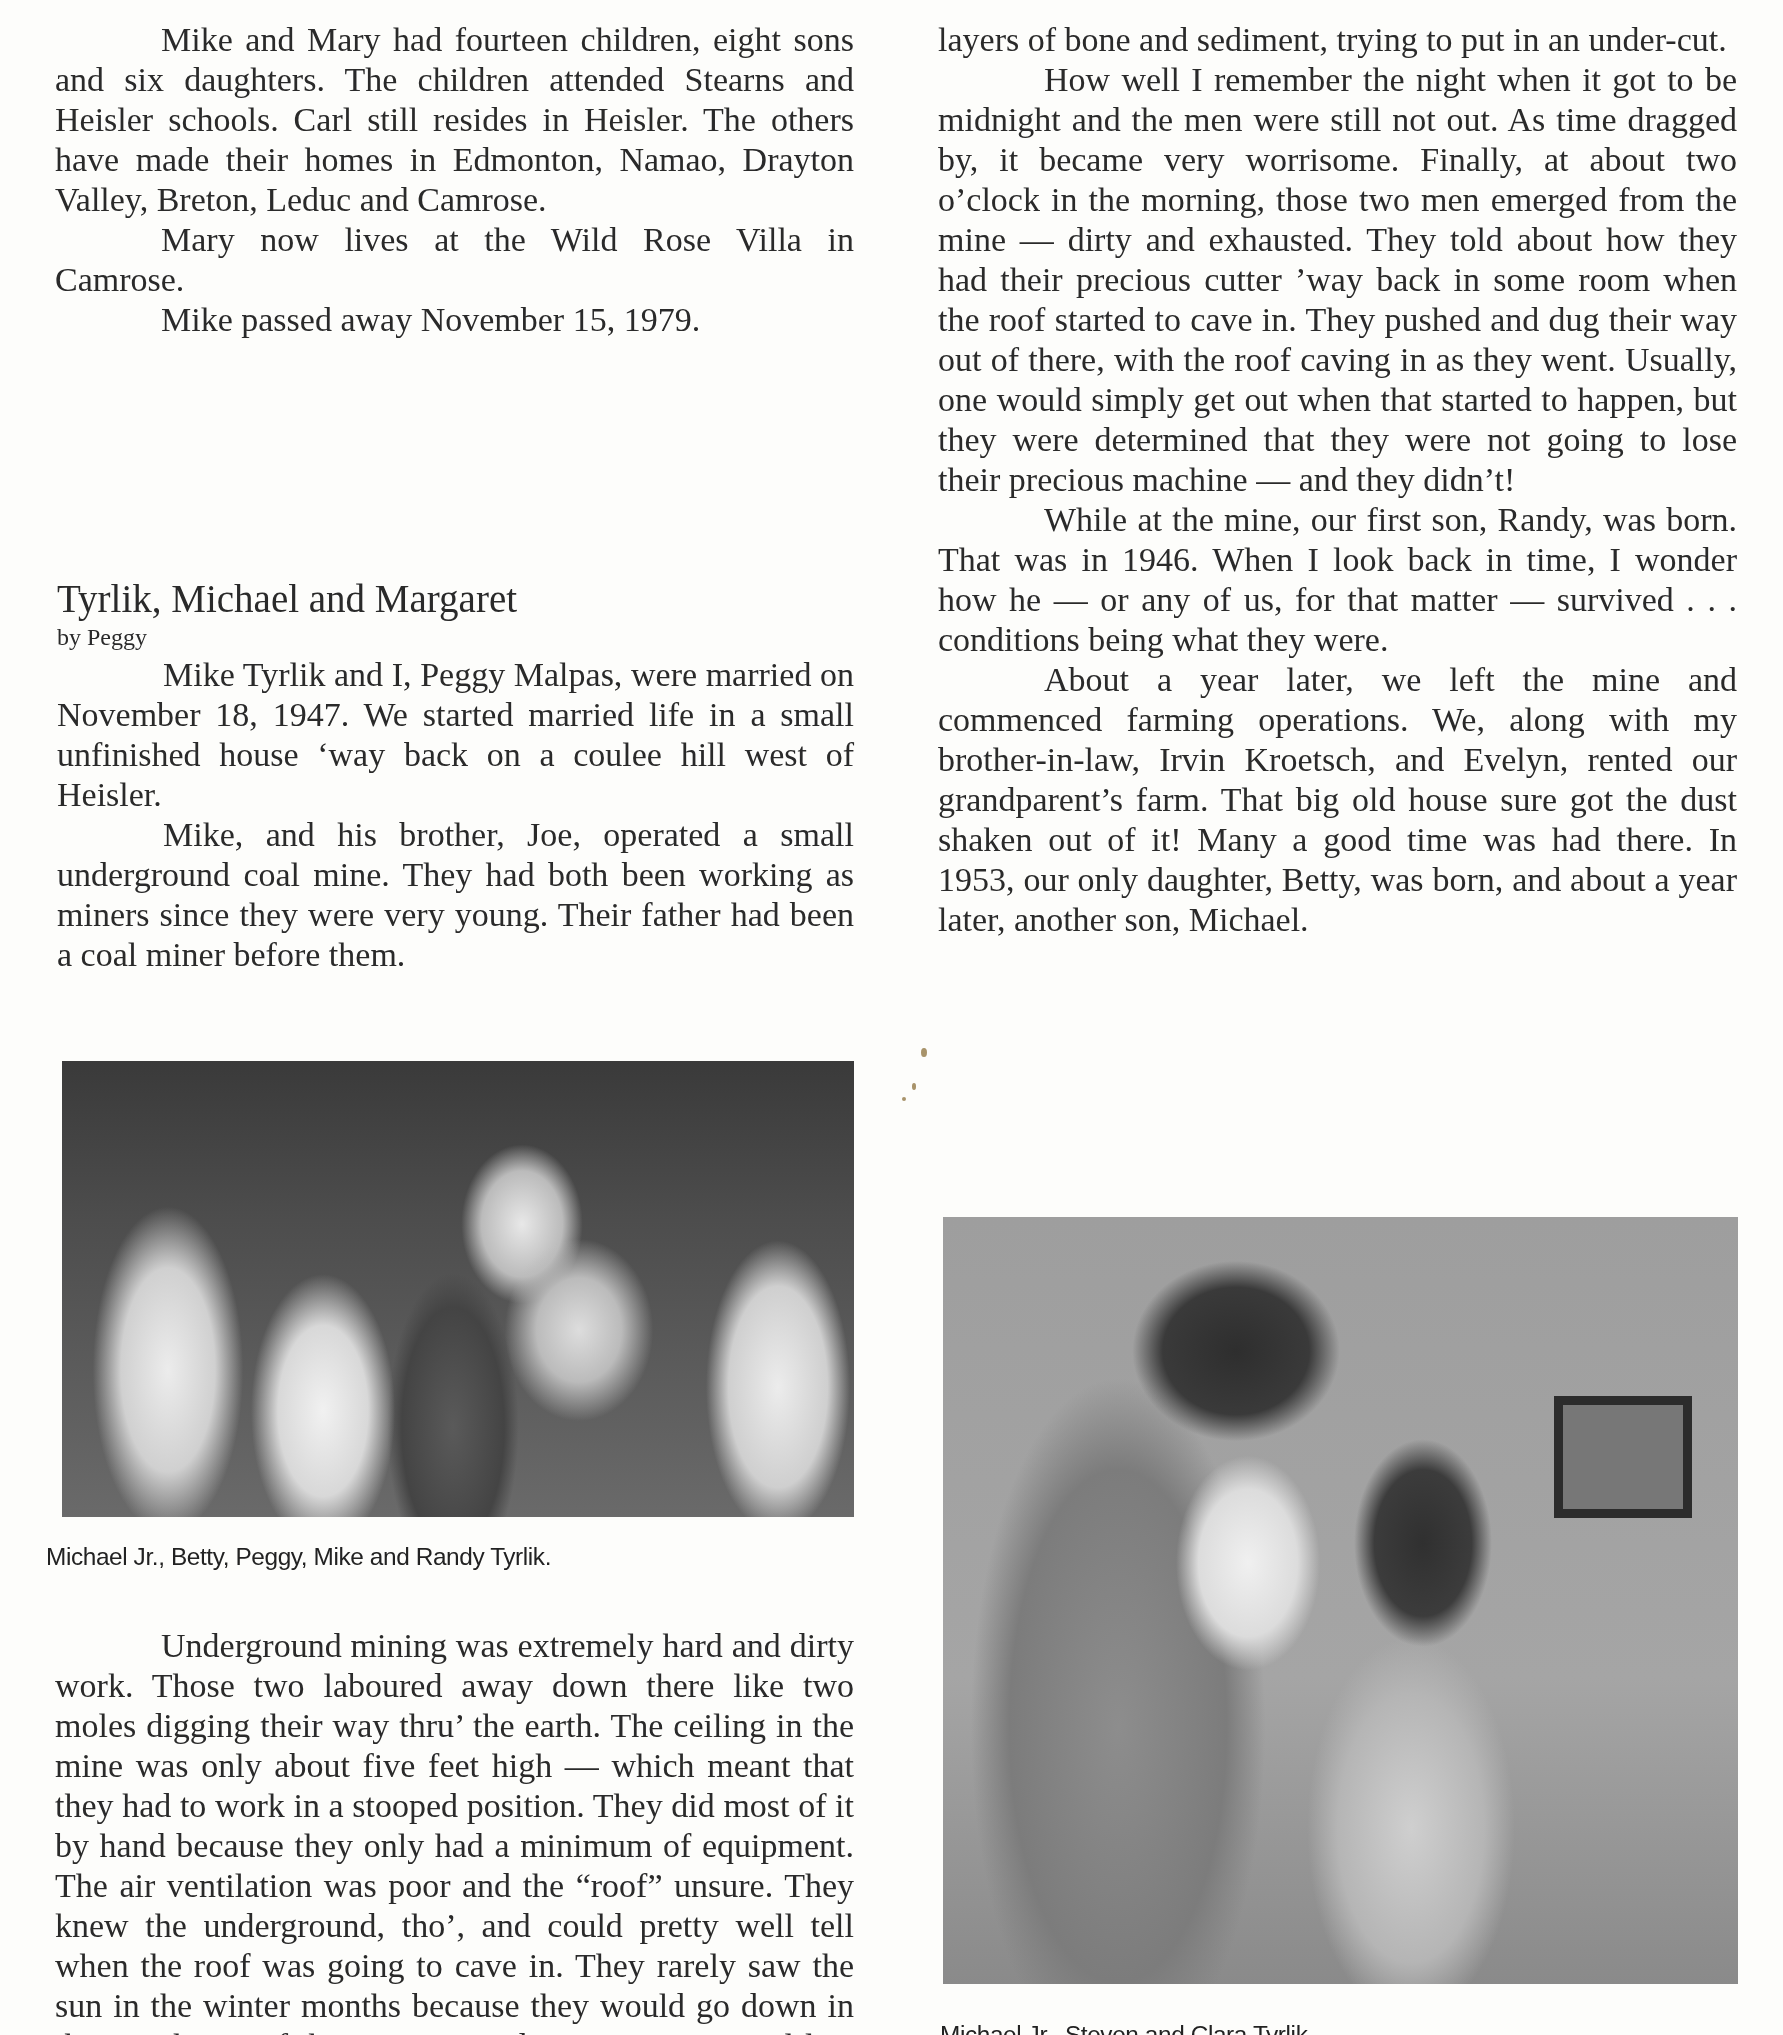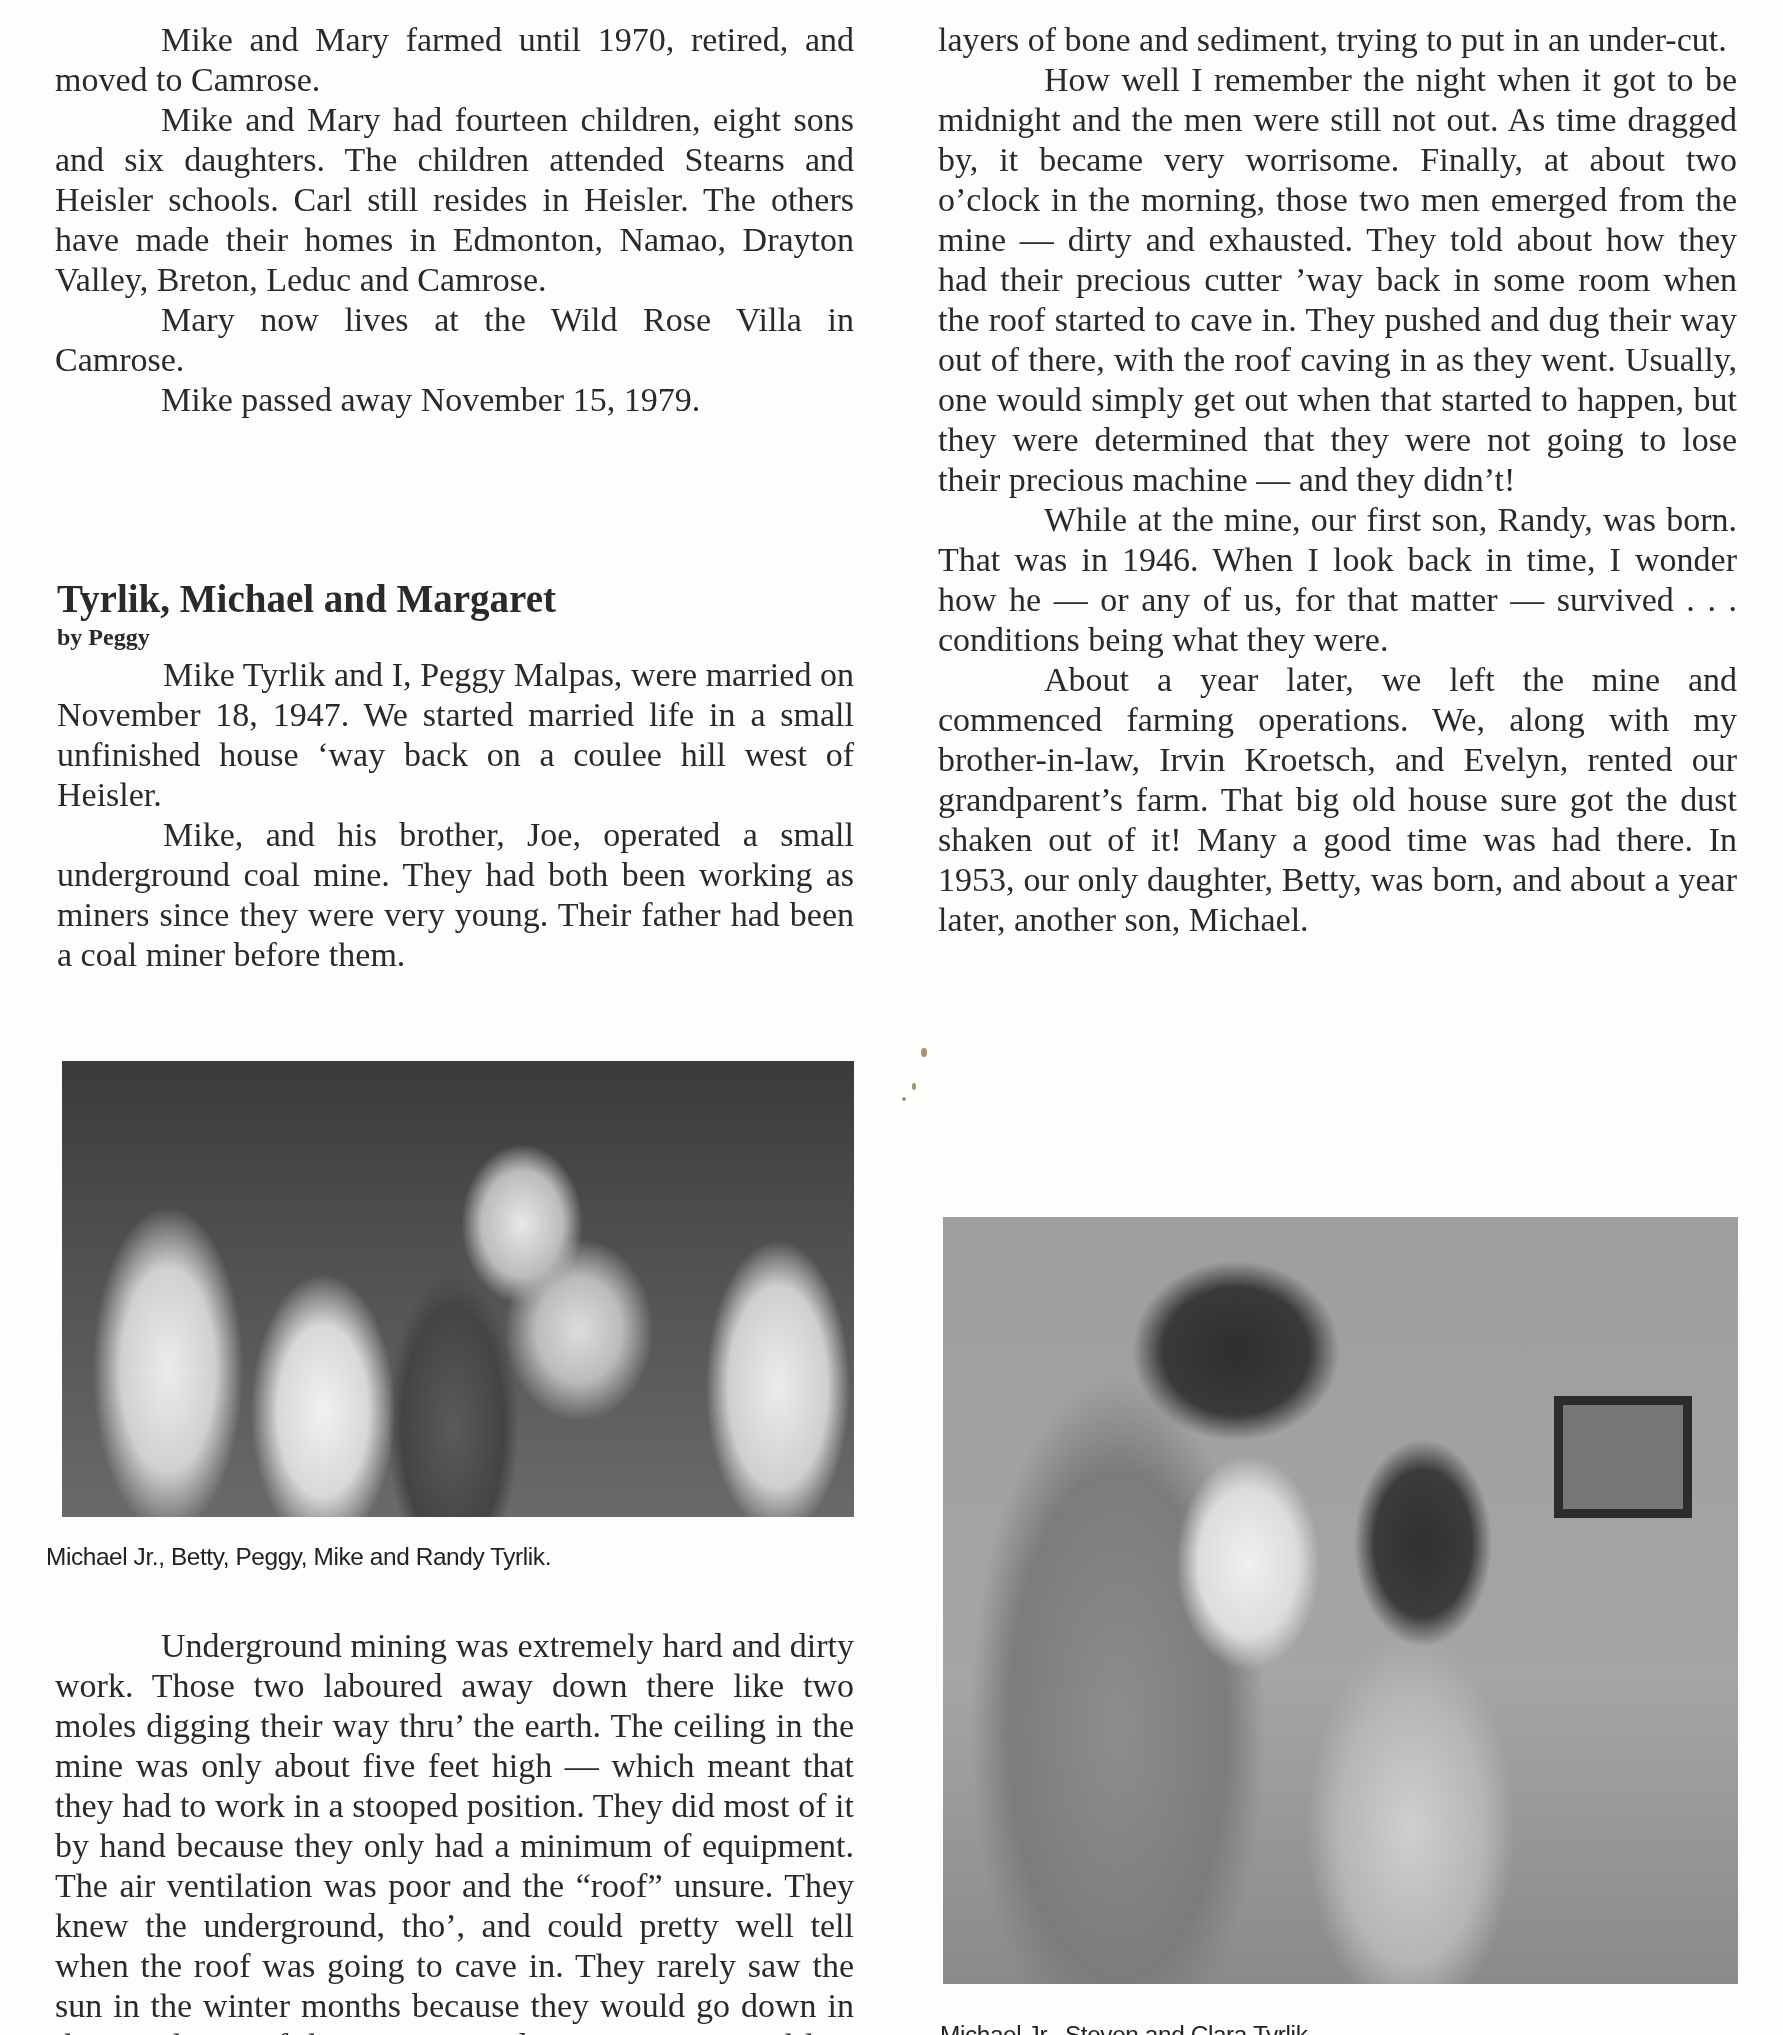--- a/index.html
+++ b/index.html
@@ -17,21 +17,21 @@
     text-align: justify;
   }
   .col p { margin: 0; text-indent: 0; }
   .col p.indent { text-indent: 106px; }
   .col p.noind { text-indent: 0; }
   #left-top { left: 55px; top: 20.4px; }
   #right-top { left: 938px; top: 20.4px; }
   .heading {
     position: absolute; left: 57px;
     font-family: "Liberation Serif", serif;
-    font-weight: bold;
+    font-weight: normal;
     color: #2a2a2a;
   }
   #section-title { top: 576px; font-size: 39px; line-height: 45px; }
   #section-byline { top: 617px; font-size: 24px; line-height: 41px; }
   #left-mid { left: 57px; top: 655px; }
   .photo {
     position: absolute;
     background: #555;
     overflow: hidden;
   }
@@ -68,21 +68,20 @@
   }
   #caption-family { left: 46px; top: 1543px; }
   #caption-baby { left: 940px; top: 2021px; }
   #left-bottom { left: 55px; top: 1626px; }
   .speck { position: absolute; border-radius: 50%; background: #8b6f3a; opacity: .75; }
 </style>
 </head>
 <body>
 
 <div class="col" id="left-top">
-  <p class="indent">Mike and Mary farmed until 1970, retired, and moved to Camrose.</p>
   <p class="indent">Mike and Mary had fourteen children, eight sons and six daughters. The children attended Stearns and Heisler schools. Carl still resides in Heisler. The others have made their homes in Edmonton, Namao, Drayton Valley, Breton, Leduc and Camrose.</p>
   <p class="indent">Mary now lives at the Wild Rose Villa in Camrose.</p>
   <p class="indent">Mike passed away November 15, 1979.</p>
 </div>
 
 <div class="heading" id="section-title">Tyrlik, Michael and Margaret</div>
 <div class="heading" id="section-byline">by Peggy</div>
 
 <div class="col" id="left-mid" style="width:797px;">
   <p class="indent">Mike Tyrlik and I, Peggy Malpas, were married on November 18, 1947. We started married life in a small unfinished house ‘way back on a coulee hill west of Heisler.</p>

